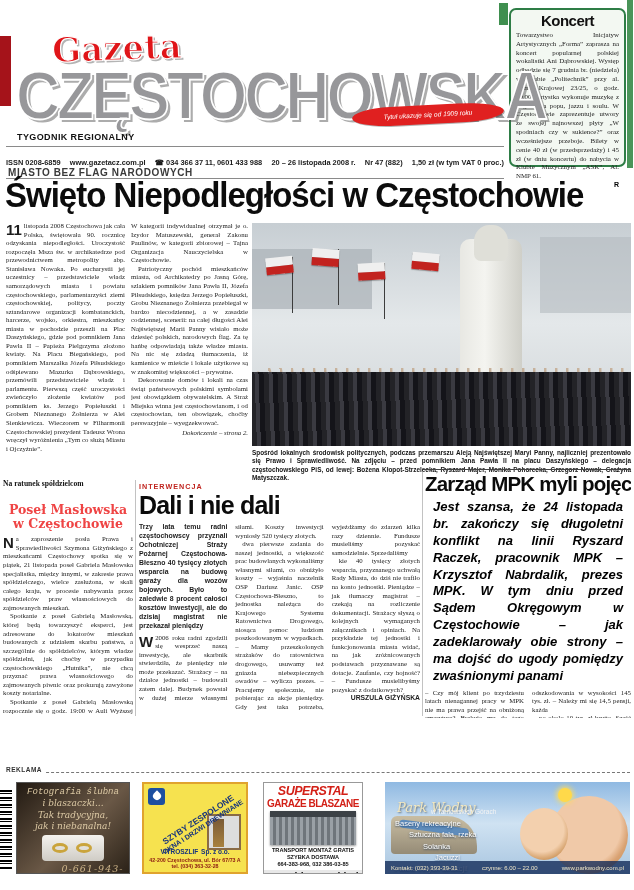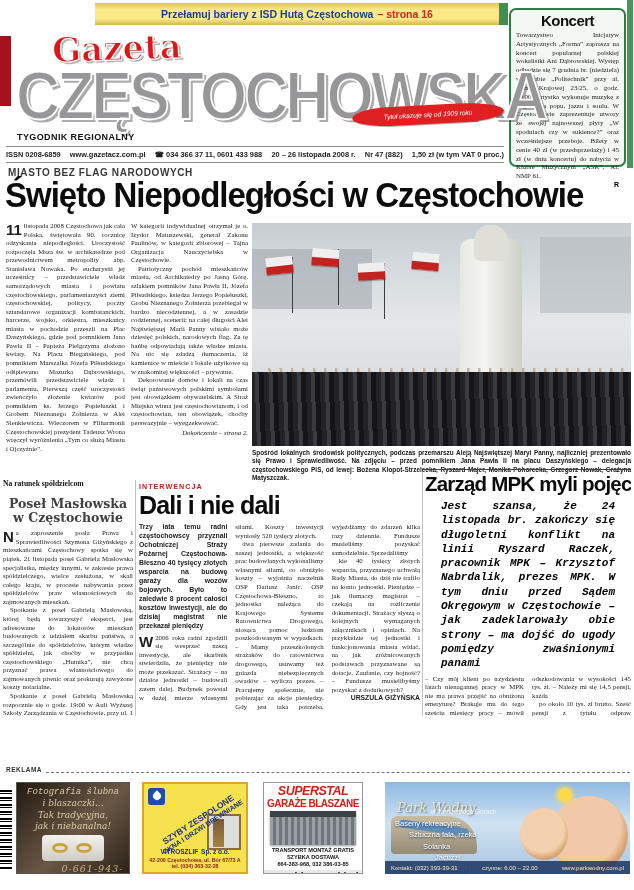--- a/index.html
+++ b/index.html
@@ -33,21 +33,21 @@
   .wordmark{position:absolute;left:16px;top:56px;width:616px;font-weight:bold;font-size:61px;
             letter-spacing:-3px;color:#97979a;white-space:nowrap;transform:scaleY(1.12);transform-origin:left top;
             -webkit-text-stroke:1.6px #fff;text-shadow:3px 3px 0 rgba(70,70,70,.45);}
   .swoosh{position:absolute;left:352px;top:105px;width:152px;height:19px;background:#e02020;
           border-radius:45% 55% 50% 50% / 90% 90% 90% 90%;transform:rotate(-3deg);
           display:flex;align-items:center;justify-content:center;box-shadow:1px 1px 0 rgba(0,0,0,.3);}
   .swoosh span{color:#fff;font-style:italic;font-size:6.6px;white-space:nowrap;}
   .tagline{position:absolute;left:17px;top:132px;font-weight:bold;font-size:9px;letter-spacing:.4px;color:#111;}
 
   
-  .infobar{position:absolute;left:6px;top:146px;width:498px;height:17px;
+  .infobar{position:absolute;left:6px;top:146px;width:498px;height:33px;
            border-top:1px solid #8a8a8a;border-bottom:1px solid #8a8a8a;
            display:flex;align-items:center;justify-content:space-between;
            font-weight:bold;font-size:7.4px;color:#1a1a1a;white-space:nowrap;}
 
   
   .kicker-main{position:absolute;left:8px;top:167px;font-weight:bold;font-size:10px;
                letter-spacing:.6px;color:#3a3a3a;}
   .headline{position:absolute;left:5px;top:176px;width:626px;font-weight:bold;font-size:33px;
             letter-spacing:-1px;color:#0c0c0c;white-space:nowrap;transform:scaleY(1.05);transform-origin:left top;}
   .bodytext{font-family:"Liberation Serif",serif;font-size:6.8px;line-height:1.26;
@@ -82,36 +82,36 @@
          background:repeating-radial-gradient(circle at 6px 6px,#c7b29c 0 2px,rgba(0,0,0,0) 3px 11px);}
   .caption{position:absolute;left:252px;top:449px;width:379px;font-weight:bold;font-size:6.4px;
            line-height:1.3;color:#141414;text-align:justify;}
 
   
   .v-rule{position:absolute;width:1px;background:#c2c2c2;}
   .h-rule-mpk{position:absolute;left:423px;top:469px;width:208px;height:1px;background:#444;}
 
   .maslowska{position:absolute;left:3px;top:479px;width:130px;height:238px;overflow:hidden;}
   .maslowska .kick{font-weight:bold;font-size:7.6px;color:#111;margin:0 0 2px;}
-  .maslowska h3{margin:8px 0 4px;text-align:center;font-family:"DejaVu Serif",serif;
-                font-size:12.5px;line-height:1.15;color:#404040;}
+  .maslowska h3{margin:14px 0 4px;text-align:center;font-family:"DejaVu Serif",serif;
+                font-size:12.5px;line-height:1.15;color:#ef4444;}
 
   .interwencja{position:absolute;left:139px;top:482px;width:281px;height:236px;overflow:hidden;}
   .interwencja .kick{font-weight:bold;font-size:7.2px;letter-spacing:1px;color:#c0241e;margin:0;}
   .interwencja h3{margin:0 0 3px;font-size:25px;letter-spacing:-.8px;color:#0b0b0b;}
   .cols3{column-count:3;column-gap:8px;height:192px;}
   .lead-dali{font-family:"Liberation Sans",sans-serif;font-weight:bold;font-size:6.9px;
              line-height:1.3;text-indent:0 !important;margin-bottom:3px !important;}
   .author{display:block;text-align:right;font-family:"Liberation Sans",sans-serif;
           font-weight:bold;font-size:6.8px;}
 
   .mpk{position:absolute;left:425px;top:472px;width:206px;height:246px;overflow:hidden;}
   .mpk h3{margin:0 0 3px;font-size:20.5px;letter-spacing:-.8px;color:#0b0b0b;white-space:nowrap;}
-  .mpk .lead{font-family:Liberation Mono, monospace;font-weight:bold;font-style:italic;
-             font-size:11px;line-height:1.3;text-align:justify;margin:0 16px 4px;}
+  .mpk .lead{font-family:Liberation Sans, sans-serif;font-weight:bold;font-style:italic;
+             font-size:13px;line-height:1.3;text-align:justify;margin:0 8px 4px;}
   .cols2{column-count:2;column-gap:8px;height:172px;}
 
   
   .rek-line{position:absolute;left:6px;top:772px;width:624px;border-top:1px dashed #777;}
   .rek-label{position:absolute;left:6px;top:766px;background:#fff;padding-right:4px;
              font-weight:bold;font-size:6.5px;letter-spacing:.5px;color:#333;}
   .ad{position:absolute;top:782px;height:92px;overflow:hidden;}
   .barcode{position:absolute;left:0;top:790px;width:12px;height:80px;
            background:repeating-linear-gradient(#000 0 2px,#fff 2px 3px,#000 3px 4px,#fff 4px 7px);}
   .ad-photo{left:16px;width:114px;background:linear-gradient(135deg,#221a12,#6a5846 55%,#2b2218);
@@ -168,24 +168,20 @@
   .ad-park .feat div:nth-child(5){margin-left:0;font-weight:normal;}
   .ad-park .bar{position:absolute;left:0;bottom:0;width:100%;height:13px;background:rgba(16,40,86,.78);
        display:flex;align-items:center;justify-content:space-between;padding:0 6px;
        color:#f0e7c8;font-size:6px;}
 </style>
 </head>
 <body>
 
 <div id="page" data-name="newspaper-front-page">
 
-  <div class="banner" data-name="top-promo-banner">
-    <span class="b-main" data-name="promo-text">Przełamuj bariery z ISD Hutą Częstochowa</span>
-    <span class="b-page" data-name="promo-page-ref">– strona 16</span>
-  </div>
   <div class="banner-cap" data-name="banner-green-cap"></div>
   <div class="green-strip" data-name="right-green-strip"></div>
 
   <div class="koncert" data-name="koncert-box">
     <h2 data-name="koncert-title">Koncert</h2>
     <p data-name="koncert-body">Towarzystwo Inicjatyw Artystycznych „Forma” zaprasza na koncert popularnej polskiej wokalistki Ani Dąbrowskiej. Występ odbędzie się 7 grudnia br. (niedziela) w Klubie „Politechnik” przy al. Armii Krajowej 23/25, o godz. 20.00. Artystka wykonuje muzykę z pogranicza popu, jazzu i soulu. W Częstochowie zaprezentuje utwory ze swojej najnowszej płyty „W spodniach czy w sukience?” oraz wcześniejsze przeboje. Bilety w cenie 40 zł (w przedsprzedaży) i 45 zł (w dniu koncertu) do nabycia w Klubie Muzycznym „ASK”, Al. NMP 61.</p>
     <span class="sig" data-name="koncert-signature">R</span>
   </div>
 
   <div class="red-bar" data-name="masthead-red-bar"></div>

